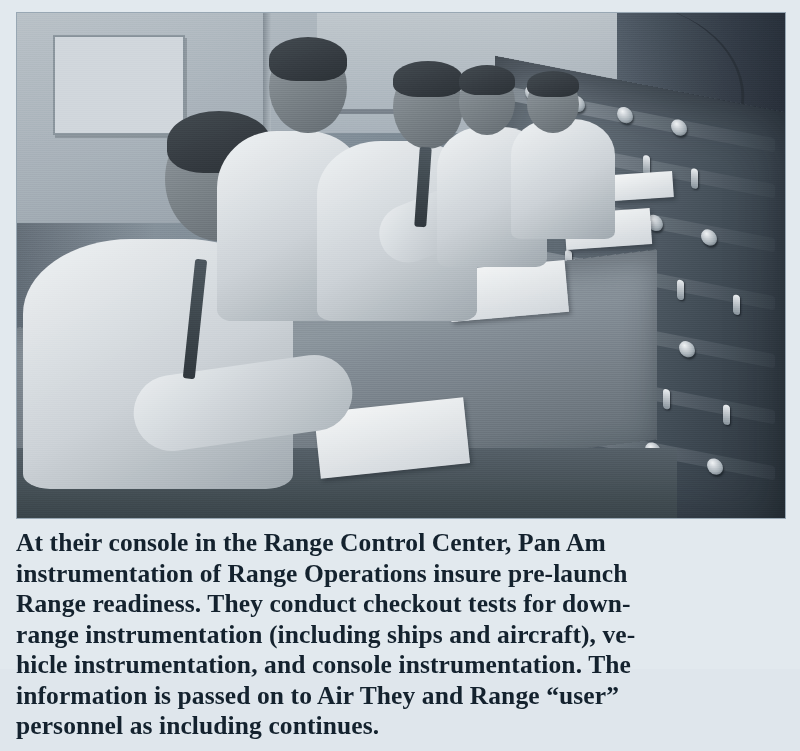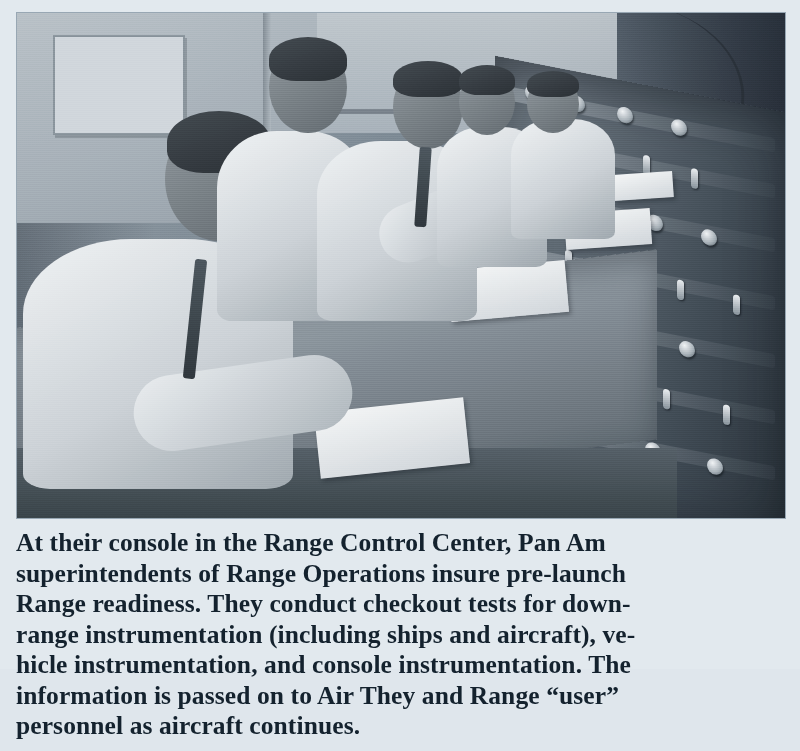--- a/index.html
+++ b/index.html
@@ -272,21 +272,21 @@
       <div class="torso" style="left:494px; top:106px; width:104px; height:120px;"></div>
       <div class="head" style="left:510px; top:62px;  width:52px; height:58px;"></div>
       <div class="hair" style="left:510px; top:58px;  width:52px; height:26px;"></div>
 
       <div class="grain"></div>
     </div>
   </div>
 
   <div class="caption">
     <p>At their console in the Range Control Center, Pan Am</p>
-    <p>superintendents of Range Operations insure pre-launch</p>
+    <p>instrumentation of Range Operations insure pre-launch</p>
     <p>Range readiness. They conduct checkout tests for down-</p>
     <p>range instrumentation (including ships and aircraft), ve-</p>
     <p>hicle instrumentation, and console instrumentation. The</p>
     <p>information is passed on to Air They and Range “user”</p>
-    <p>personnel as aircraft continues.</p>
+    <p>personnel as including continues.</p>
   </div>
 
 </div>
 
 </body></html>

